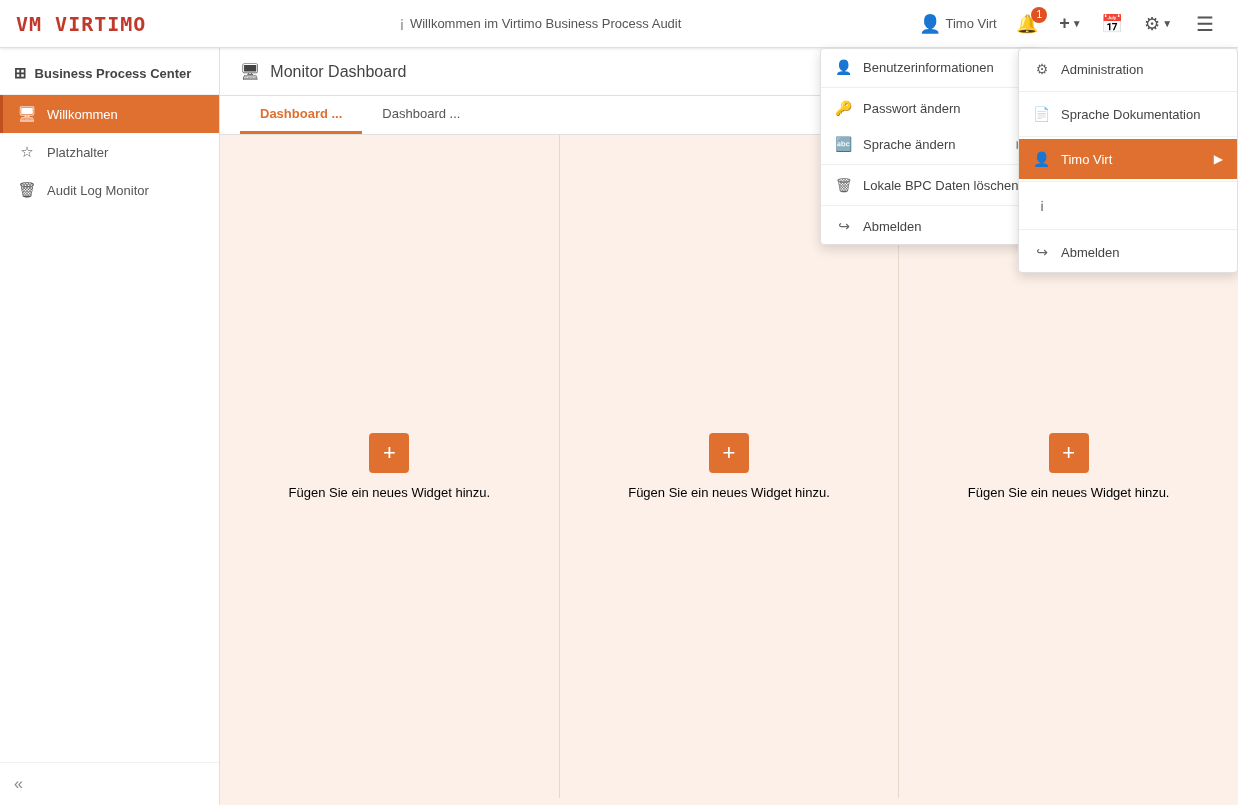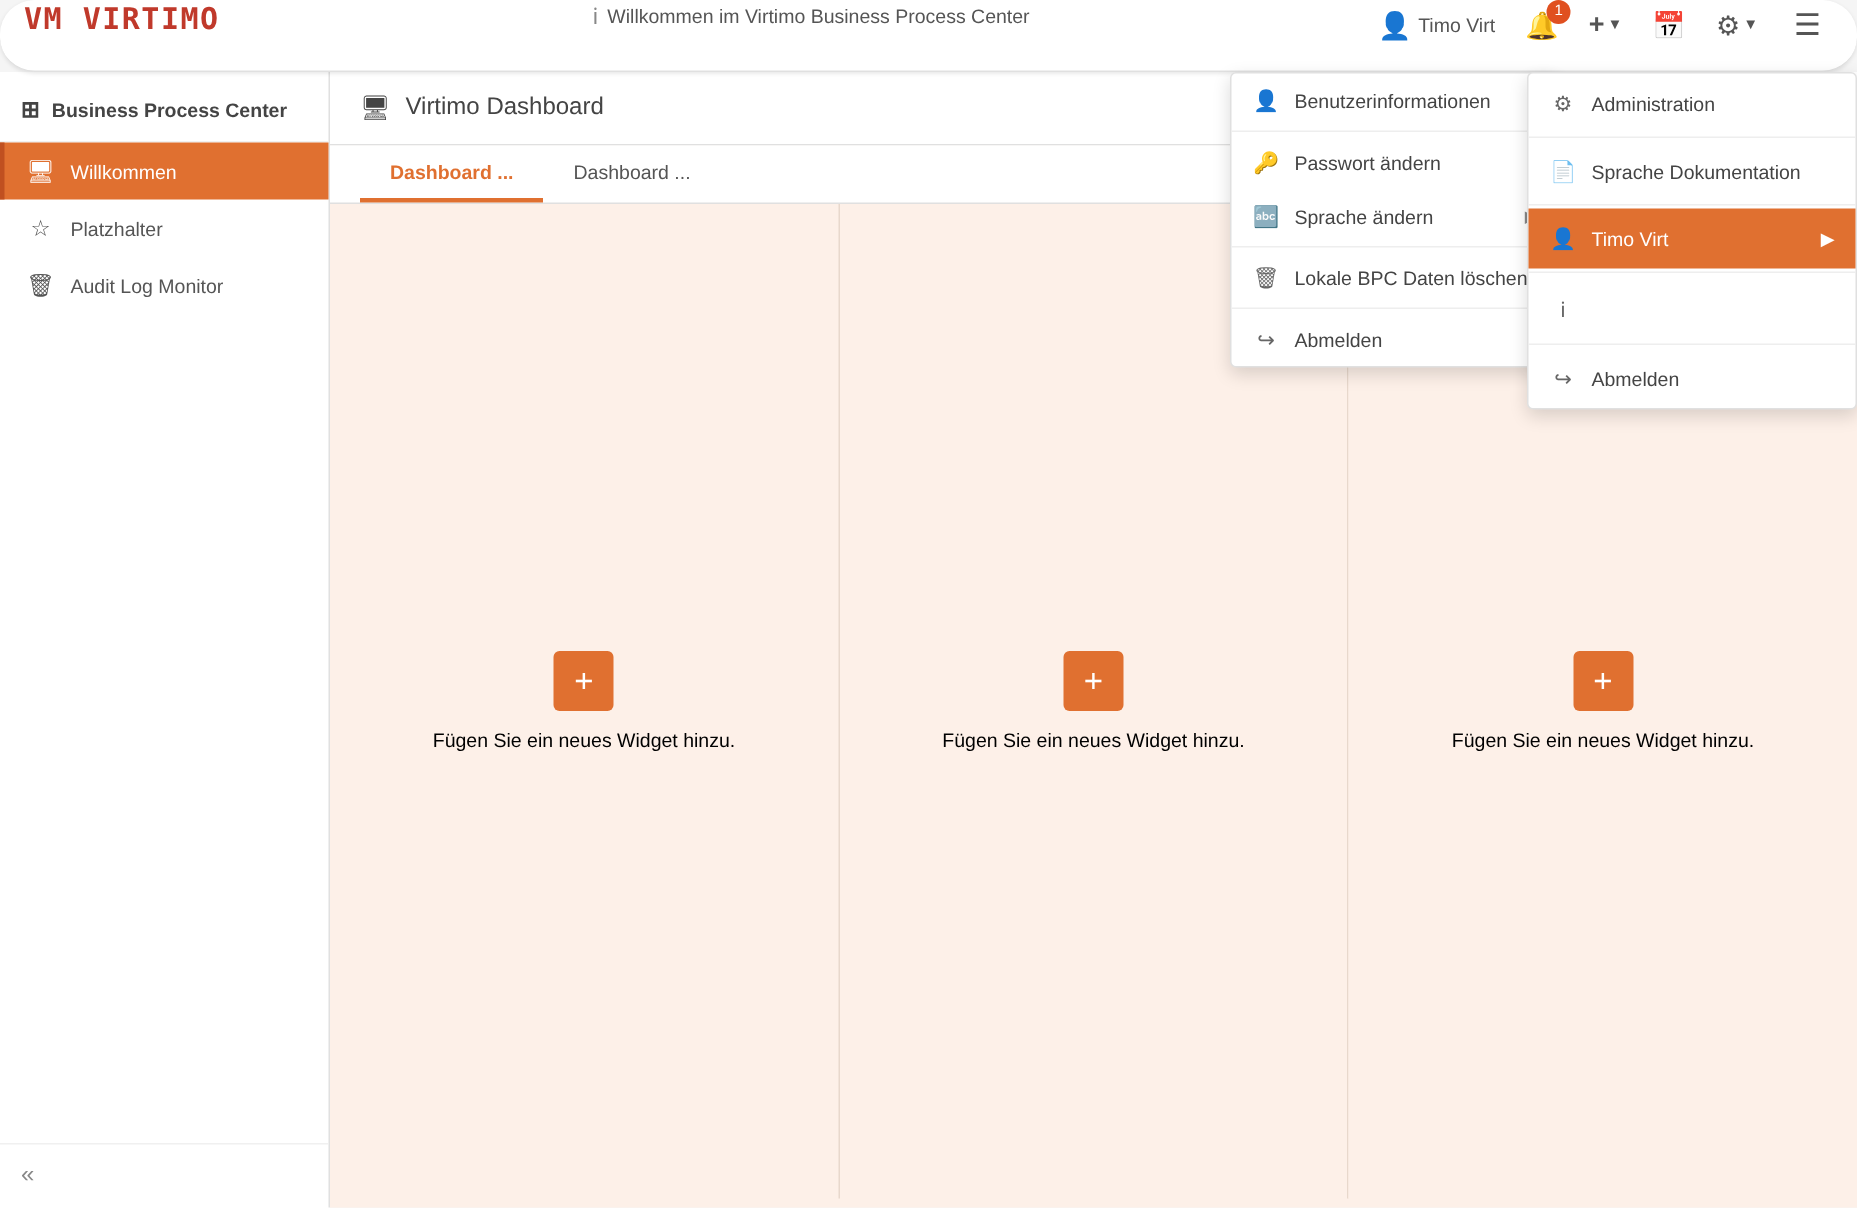--- a/index.html
+++ b/index.html
@@ -4,27 +4,26 @@
   <style>
     * { box-sizing: border-box; margin: 0; padding: 0; }
     body { font-family: 'Segoe UI', Arial, sans-serif; font-size: 14px; background: #f5f5f5; overflow: hidden; width: 1238px; height: 805px; position: relative; }
 
     
     .navbar {
       height: 48px;
       background: #fff;
       border-bottom: 1px solid #e0e0e0;
       display: flex;
-      align-items: flex-start;
-      padding: 0 16px;
+      align-items: center;
+      padding: 12px 16px;
       position: fixed;
       top: 0; left: 0; right: 0;
       z-index: 100;
       box-shadow: 0 1px 3px rgba(0,0,0,0.1);
-      border-radius: 23px;
     }
     .navbar-logo {
       display: flex;
       align-items: center;
       margin-right: 20px;
     }
     .navbar-welcome {
       flex: 1;
       text-align: center;
       color: #555;
@@ -268,21 +267,21 @@
   </style>
 </head>
 <body>
 
 <nav class="navbar">
   <div class="navbar-logo">
     <span style="font-weight:900; font-size:20px; color:#c0392b; letter-spacing:1px; font-family:monospace;">VM VIRTIMO</span>
   </div>
   <div class="navbar-welcome">
     <span style="color:#888; font-size:15px;">ℹ</span>
-    <span>Willkommen im Virtimo Business Process Center</span>
+    <span>Willkommen im Virtimo Business Process Audit</span>
   </div>
   <div class="navbar-actions">
     <button class="nav-icon-btn">
       <span>👤</span>
       <span style="font-size:13px; color:#555; margin-left:4px;">Timo Virt</span>
     </button>
     <button class="nav-icon-btn" style="position:relative;">
       <span>🔔</span>
       <span class="badge">1</span>
     </button>
@@ -323,21 +322,21 @@
   <div class="sidebar-footer">
     <button class="collapse-btn">
       <span>«</span>
     </button>
   </div>
 </aside>
 
 <main class="main">
   <div class="main-header">
     <span>🖥</span>
-    <span>Virtimo Dashboard</span>
+    <span>Monitor Dashboard</span>
   </div>
   <div class="dashboard-tabs">
     <div class="tab-item active">
       <span>Dashboard ...</span>
     </div>
     <div class="tab-item">
       <span>Dashboard ...</span>
     </div>
   </div>
   <div class="widgets-area">

